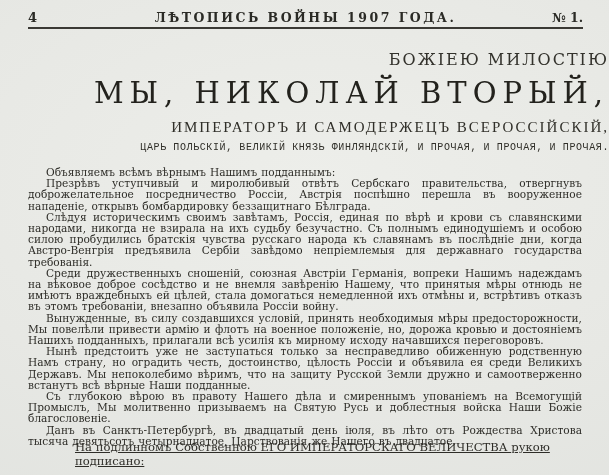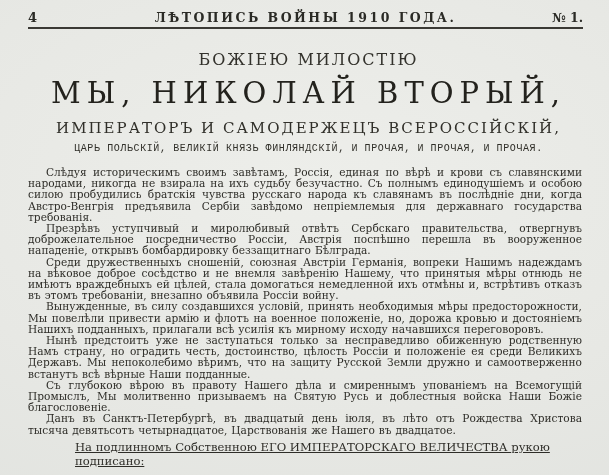--- a/index.html
+++ b/index.html
@@ -25,32 +25,32 @@
     color: #2a2a25;
   }
   .rh-page { width: 60px; text-align: left; font-size: 13px; }
   .rh-title { flex: 1; text-align: center; letter-spacing: 2.5px; font-size: 12.5px; }
   .rh-issue { width: 60px; text-align: right; font-size: 12.5px; }
   .head-rule {
     position: absolute; top: 27px; left: 28px; right: 26px;
     height: 0; border-top: 2px solid #3a3934;
   }
   
-  .heading { position: absolute; top: 50px; left: 8px; right: 0; text-align: center; }
+  .heading { position: absolute; top: 50px; left: 8px; right: 0; text-align: right; }
   .invocation {
     font-size: 16px; letter-spacing: 2px; color: #33322c;
   }
   .royal-title {
     margin-top: 7px;
     font-size: 29px; font-weight: normal; letter-spacing: 6px;
     color: #23221d; white-space: nowrap;
   }
   .style-line1 {
     margin-top: 9px;
-    font-size: 15px; letter-spacing: 2px; color: #302f29;
+    font-size: 15px; letter-spacing: 2px; color: #302f29; font-family: Liberation Serif, serif;
   }
   .style-line2 {
     margin-top: 6px;
     font-size: 10px; letter-spacing: 0.6px; color: #302f29; font-family: Liberation Mono, monospace;
   }
   
   .body-text {
     position: absolute; top: 167px; left: 28px; width: 554px;
     font-size: 10.6px; line-height: 11.2px;
     text-align: justify; text-justify: inter-word;
@@ -72,38 +72,39 @@
     margin-top: 40px;
   }
 </style>
 </head>
 <body>
 
 <div class="page">
 
   <div class="running-head">
     <span class="rh-page">4</span>
-    <span class="rh-title">ЛѢТОПИСЬ ВОЙНЫ 1910 ГОДА.</span>
+    <span class="rh-title">ЛѢТОПИСЬ ВОЙНЫ 1907 ГОДА.</span>
     <span class="rh-issue">№ 1.</span>
   </div>
   <div class="head-rule"></div>
 
   <div class="heading">
     <div class="invocation">БОЖІЕЮ МИЛОСТІЮ</div>
     <div class="royal-title">МЫ, НИКОЛАЙ ВТОРЫЙ,</div>
     <div class="style-line1">ИМПЕРАТОРЪ И САМОДЕРЖЕЦЪ ВСЕРОССІЙСКІЙ,</div>
     <div class="style-line2">ЦАРЬ ПОЛЬСКІЙ, ВЕЛИКІЙ КНЯЗЬ ФИНЛЯНДСКІЙ, И ПРОЧАЯ, И ПРОЧАЯ, И ПРОЧАЯ.</div>
   </div>
 
   <div class="body-text">
+    <p>Объявляемъ всѣмъ вѣрнымъ Нашимъ подданнымъ:</p>
+    <p>Презрѣвъ уступчивый и миролюбивый отвѣтъ Сербскаго правительства, отвергнувъ доброжелательное посредничество Россіи, Австрія поспѣшно перешла въ вооруженное нападеніе, открывъ бомбардировку беззащитнаго Бѣлграда.</p>
     <p>Слѣдуя историческимъ своимъ завѣтамъ, Россія, единая по вѣрѣ и крови съ славянскими народами, никогда не взирала на ихъ судьбу безучастно. Съ полнымъ единодушіемъ и особою силою пробудились братскія чувства русскаго народа къ славянамъ въ послѣдніе дни, когда Австро-Венгрія предъявила Сербіи завѣдомо непріемлемыя для державнаго государства требованія.</p>
-    <p>Презрѣвъ уступчивый и миролюбивый отвѣтъ Сербскаго правительства, отвергнувъ доброжелательное посредничество Россіи, Австрія поспѣшно перешла въ вооруженное нападеніе, открывъ бомбардировку беззащитнаго Бѣлграда.</p>
     <p>Среди дружественныхъ сношеній, союзная Австріи Германія, вопреки Нашимъ надеждамъ на вѣковое доброе сосѣдство и не внемля завѣренію Нашему, что принятыя мѣры отнюдь не имѣютъ враждебныхъ ей цѣлей, стала домогаться немедленной ихъ отмѣны и, встрѣтивъ отказъ въ этомъ требованіи, внезапно объявила Россіи войну.</p>
     <p>Вынужденные, въ силу создавшихся условій, принять необходимыя мѣры предосторожности, Мы повелѣли привести армію и флотъ на военное положеніе, но, дорожа кровью и достояніемъ Нашихъ подданныхъ, прилагали всѣ усилія къ мирному исходу начавшихся переговоровъ.</p>
-    <p>Нынѣ предстоитъ уже не заступаться только за несправедливо обиженную родственную Намъ страну, но оградить честь, достоинство, цѣлость Россіи и положеніе ея среди Великихъ Державъ. Мы непоколебимо вѣримъ, что на защиту Русской Земли дружно и самоотверженно встанутъ всѣ вѣрные Наши подданные.</p>
+    <p>Нынѣ предстоитъ уже не заступаться только за несправедливо обиженную родственную Намъ страну, но оградить честь, достоинство, цѣлость Россіи и объявила ея среди Великихъ Державъ. Мы непоколебимо вѣримъ, что на защиту Русской Земли дружно и самоотверженно встанутъ всѣ вѣрные Наши подданные.</p>
     <p>Съ глубокою вѣрою въ правоту Нашего дѣла и смиреннымъ упованіемъ на Всемогущій Промыслъ, Мы молитвенно призываемъ на Святую Русь и доблестныя войска Наши Божіе благословеніе.</p>
     <p>Данъ въ Санктъ-Петербургѣ, въ двадцатый день іюля, въ лѣто отъ Рождества Христова тысяча девятьсотъ четырнадцатое, Царствованія же Нашего въ двадцатое.</p>
   </div>
 
   <div class="attestation">На подлинномъ Собственною ЕГО ИМПЕРАТОРСКАГО ВЕЛИЧЕСТВА рукою подписано:</div>
   <div class="signature">„НИКОЛАЙ“.</div>
 
 </div>
 
 </body></html>

